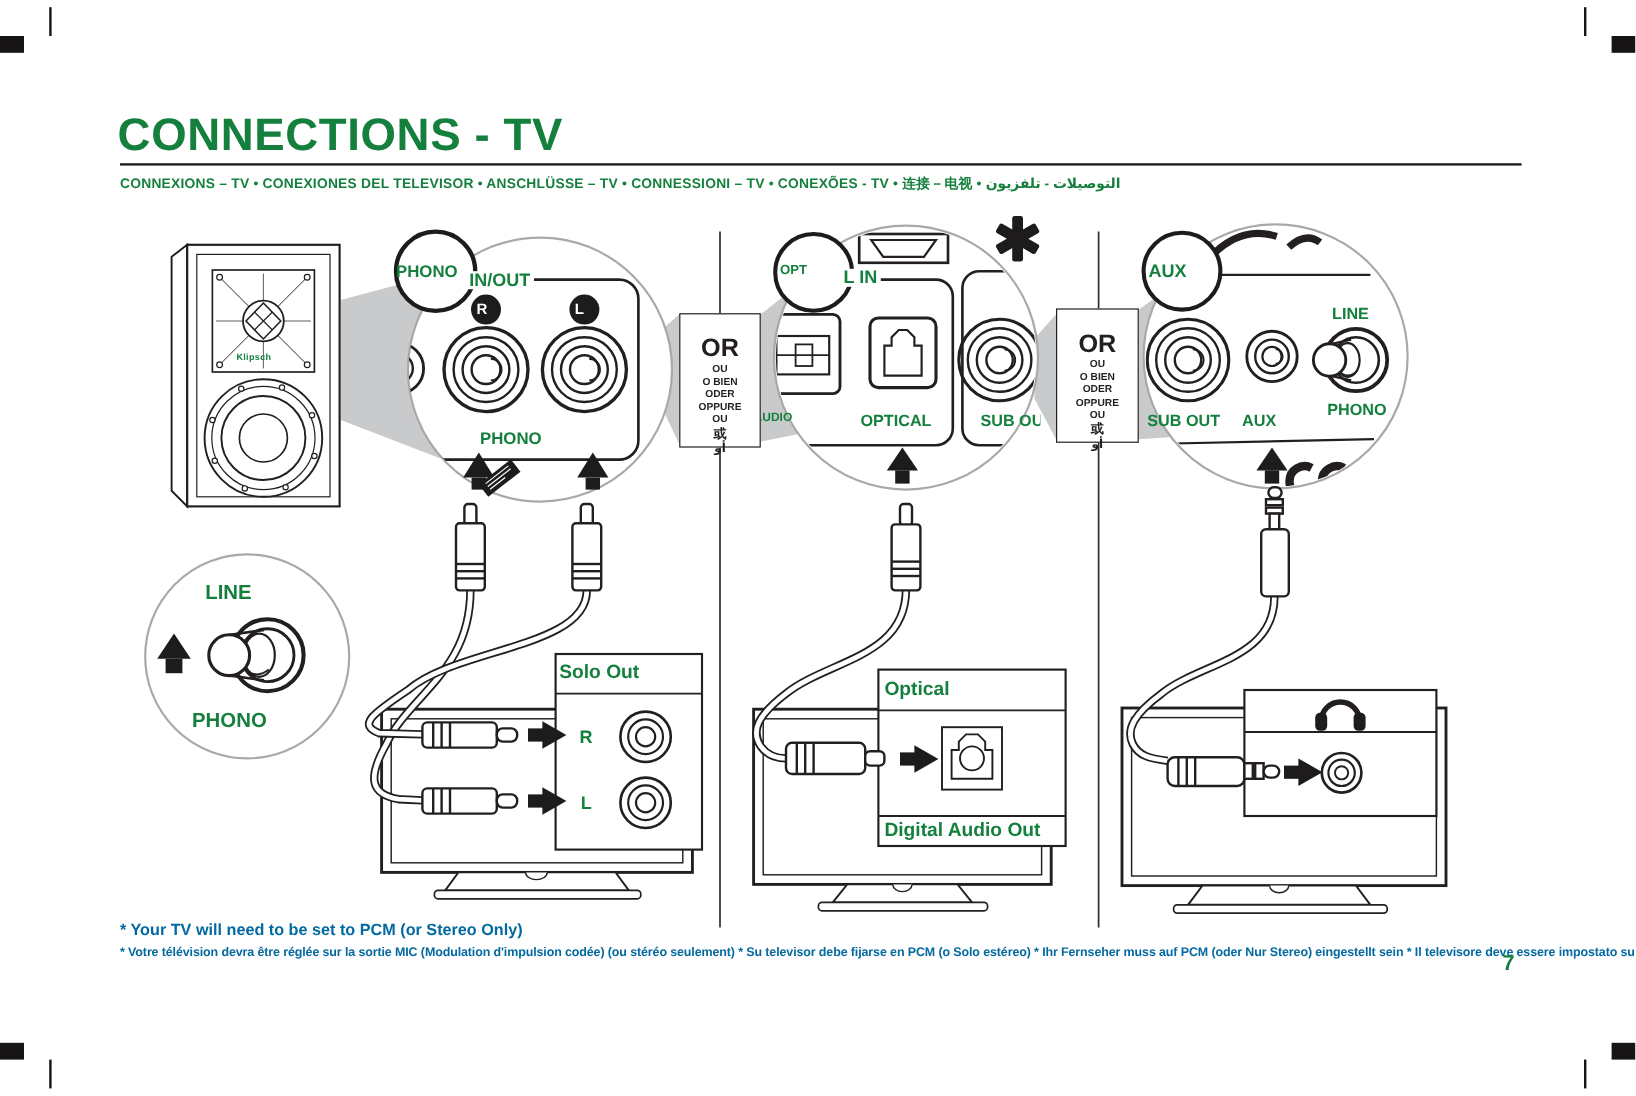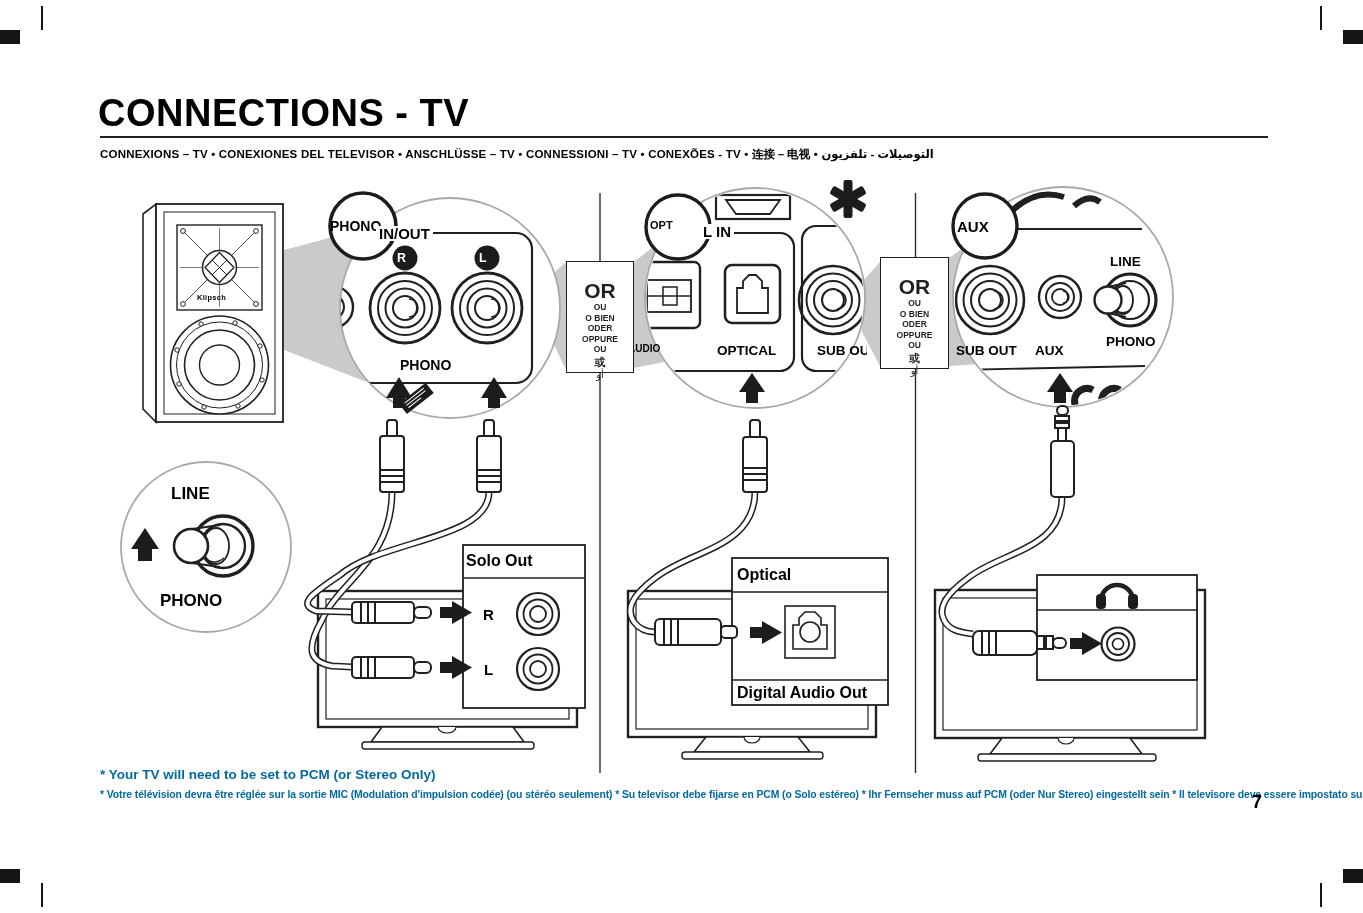--- a/index.html
+++ b/index.html
@@ -1,33 +1,33 @@
 <!DOCTYPE html>
 <html><head>
 <meta charset="utf-8">
 <style>
   html,body{margin:0;padding:0;background:#fff;}
   .page{position:relative;width:1363px;height:913px;background:#fff;overflow:hidden;
         font-family:"Liberation Sans","DejaVu Sans",sans-serif;color:#231f20;}
-  .lbl{position:absolute;font-weight:bold;color:#000000;white-space:nowrap;line-height:1;}
+  .lbl{position:absolute;font-weight:bold;color:#15803d;white-space:nowrap;line-height:1;}
   .ctr{text-align:left;}
   .whitebg{background:#fff;padding:0 3px;}
   .clip{overflow:hidden;}
   #art{position:absolute;left:0;top:0;z-index:1;}
   .ovl{z-index:2;}
   .tab{position:absolute;background:#161414;z-index:3;}
   .tick{position:absolute;background:#161414;z-index:3;}
   .rule{position:absolute;background:#231f20;z-index:2;}
   .orbox{position:absolute;z-index:2;background:#fff;border:1.6px solid #231f20;
          display:flex;flex-direction:column;align-items:center;justify-content:flex-start;
          padding-top:18px;box-sizing:border-box;}
   .or-big{font-weight:bold;font-size:21px;line-height:22px;}
   .or-s{font-weight:bold;font-size:8.5px;line-height:10.5px;}
   .or-cjk{font-weight:bold;font-size:11px;line-height:14px;}
-  .or-ar{font-weight:normal;font-size:10px;line-height:12px;text-align:right;}
+  .or-ar{font-weight:bold;font-size:10px;line-height:12px;text-align:right;}
   .foot{position:absolute;color:#0369a1;white-space:nowrap;z-index:2;}
 </style>
 </head>
 <body>
 
 <div class="page">
 
   <div class="tab" style="left:0;top:30px;width:20px;height:14px"></div>
   <div class="tab" style="left:1343px;top:30px;width:20px;height:14px"></div>
   <div class="tab" style="left:0;top:869px;width:20px;height:14px"></div>
@@ -362,21 +362,21 @@
       <rect x="1046" y="636" width="7" height="13"></rect>
       <rect x="1053" y="638" width="13" height="10" rx="5"></rect>
     </g>
     <g fill="#1d1b1c">
       <polygon points="1082,632 1082,655 1102,643.5"></polygon>
         <rect x="1070" y="638" width="14" height="11"></rect>
     </g>
   </svg>
 
   <div class="lbl ovl ctr" style="left:330px;top:219px;width:66px;font-size:14px">PHONO</div>
-  <div class="lbl ovl whitebg" style="left:376px;top:226px;font-size:15px">IN/OUT</div>
+  <div class="lbl ovl whitebg" style="left:388px;top:226px;font-size:15px">IN/OUT</div>
   <div class="lbl ovl ctr" style="left:397px;top:252px;width:16px;font-size:12.5px;color:#fff">R</div>
   <div class="lbl ovl ctr" style="left:479px;top:252px;width:16px;font-size:12.5px;color:#fff">L</div>
   <div class="lbl ovl ctr" style="left:400px;top:358px;width:75px;font-size:14px">PHONO</div>
 
   <div class="lbl ovl ctr" style="left:650px;top:220px;width:56px;font-size:11px">OPT</div>
   <div class="lbl ovl whitebg" style="left:700px;top:224px;font-size:15px">L IN</div>
   <div class="lbl ovl ctr" style="left:628px;top:344px;width:70px;font-size:10px">AUDIO</div>
   <div class="lbl ovl ctr" style="left:717px;top:344px;width:70px;font-size:13.5px">OPTICAL</div>
   <div class="lbl ovl clip" style="left:817px;top:344px;width:50px;height:15px;font-size:13.5px">SUB OUT</div>
 

